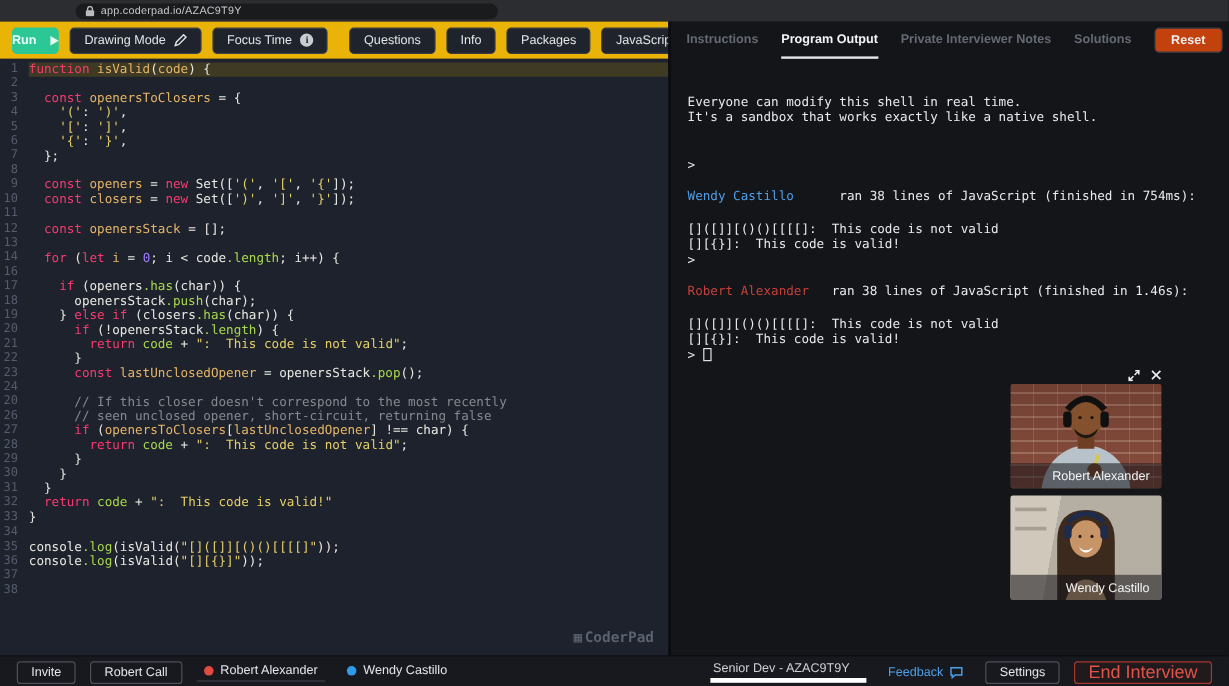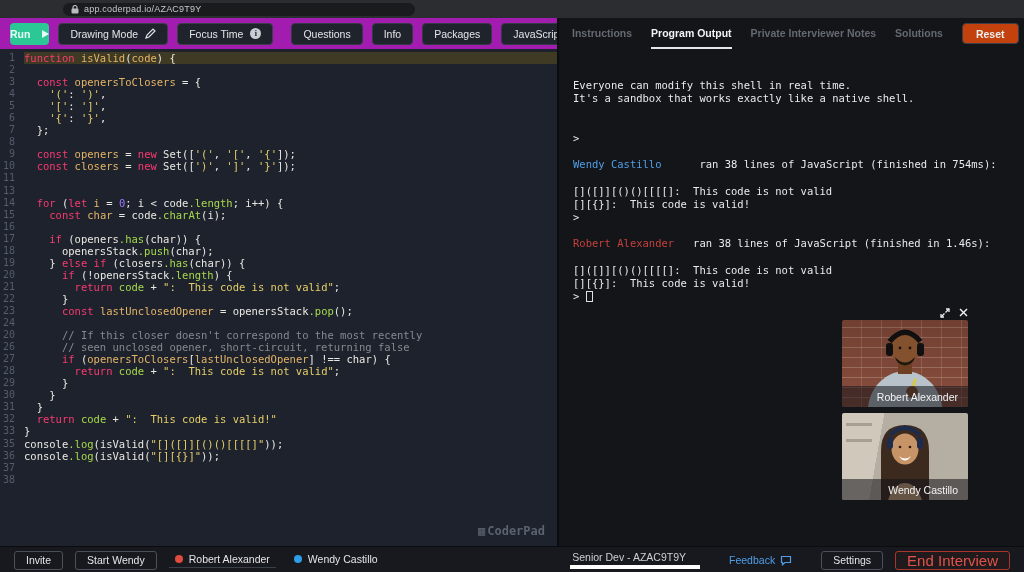--- a/index.html
+++ b/index.html
@@ -5,21 +5,21 @@
   * { margin:0; padding:0; box-sizing:border-box; }
   html,body { width:1024px; height:572px; overflow:hidden; background:#131519;
     font-family:"Liberation Sans", sans-serif; }
   .browser-bar { height:18px; background:#2c2d30; display:flex; align-items:center; }
   .address-pill { margin-left:63px; width:352px; height:13px; background:#1a1b1d;
     border-radius:7px; display:flex; align-items:center; padding:0 8px; gap:5px; }
   .url-text { font-size:9px; color:#c6c8cb; letter-spacing:.2px; white-space:nowrap; }
   .app { display:flex; height:528px; }
   
   .left-panel { width:557px; display:flex; flex-direction:column; background:#1e222c; }
-  .left-toolbar { height:31px; background:#a21caf; display:flex; align-items:center;
+  .left-toolbar { height:31px; background:#eab308; display:flex; align-items:center;
     padding:0 10px; gap:9px; flex:none; }
   .btn-run { background:#2bc795; color:#eafff6; border:none; border-radius:4px; height:22px;
     width:72px; display:flex; align-items:center; justify-content:center; gap:12px;
     font-size:10.5px; font-weight:bold; cursor:pointer; }
   .play-tri { width:0; height:0; border-left:7px solid rgba(240,255,248,.95);
     border-top:4.5px solid transparent; border-bottom:4.5px solid transparent; }
   .pill { background:#1f232b; border:1px solid #3a3f49; border-radius:4px; height:22px;
     padding:0 11px; font-size:10.5px; color:#e3e5e8; display:flex; align-items:center;
     gap:7px; white-space:nowrap; cursor:pointer; }
   .pill.flat { border-color:#343945; }
@@ -79,21 +79,21 @@
     align-items:center; padding:0 14px; gap:12px; font-size:10.5px; }
   .bb-btn { border:1px solid #4a4f59; border-radius:3px; height:19px; padding:0 11px;
     color:#e3e5e8; background:transparent; display:flex; align-items:center; font-size:10.5px;
     cursor:pointer; white-space:nowrap; }
   .participant { display:flex; align-items:center; gap:6px; color:#e3e5e8; padding:0 6px 2px 6px; }
   .participant.typing { border-bottom:1px solid #3a404a; }
   .p-dot { width:8px; height:8px; border-radius:50%; flex:none; }
   .session-name { margin-left:auto; color:#ccd0d4; border-bottom:4px solid #ffffff;
     padding:0 14px 2px 2px; white-space:nowrap; }
   .feedback-link { color:#4f9fe8; display:flex; align-items:center; gap:5px; cursor:pointer;
-    margin:0 17px; white-space:nowrap; }
+    margin:0 6px; white-space:nowrap; }
   .end-btn { border:1px solid #a8362e; border-radius:3px; height:19px; padding:0 11px;
     color:#e0534a; background:rgba(160,40,35,.07); display:flex; align-items:center;
     font-size:15px; cursor:pointer; white-space:nowrap; }
 </style>
 </head>
 <body>
 
 <div class="browser-bar">
   <div class="address-pill">
     <svg width="8" height="9" viewBox="0 0 8 9">
@@ -144,41 +144,42 @@
           <div class="code-line"><span class="gutter-num">2</span><span class="line-text"></span></div>
           <div class="code-line"><span class="gutter-num">3</span><span class="line-text"><span class="tok-pl">  </span><span class="tok-kw">const</span><span class="tok-pl"> </span><span class="tok-vr">openersToClosers</span><span class="tok-pl"> = {</span></span></div>
           <div class="code-line"><span class="gutter-num">4</span><span class="line-text"><span class="tok-pl">    </span><span class="tok-st">'('</span><span class="tok-pl">: </span><span class="tok-st">')'</span><span class="tok-pl">,</span></span></div>
           <div class="code-line"><span class="gutter-num">5</span><span class="line-text"><span class="tok-pl">    </span><span class="tok-st">'['</span><span class="tok-pl">: </span><span class="tok-st">']'</span><span class="tok-pl">,</span></span></div>
           <div class="code-line"><span class="gutter-num">6</span><span class="line-text"><span class="tok-pl">    </span><span class="tok-st">'{'</span><span class="tok-pl">: </span><span class="tok-st">'}'</span><span class="tok-pl">,</span></span></div>
           <div class="code-line"><span class="gutter-num">7</span><span class="line-text"><span class="tok-pl">  };</span></span></div>
           <div class="code-line"><span class="gutter-num">8</span><span class="line-text"></span></div>
           <div class="code-line"><span class="gutter-num">9</span><span class="line-text"><span class="tok-pl">  </span><span class="tok-kw">const</span><span class="tok-pl"> </span><span class="tok-vr">openers</span><span class="tok-pl"> = </span><span class="tok-kw">new</span><span class="tok-pl"> Set([</span><span class="tok-st">'('</span><span class="tok-pl">, </span><span class="tok-st">'['</span><span class="tok-pl">, </span><span class="tok-st">'{'</span><span class="tok-pl">]);</span></span></div>
           <div class="code-line"><span class="gutter-num">10</span><span class="line-text"><span class="tok-pl">  </span><span class="tok-kw">const</span><span class="tok-pl"> </span><span class="tok-vr">closers</span><span class="tok-pl"> = </span><span class="tok-kw">new</span><span class="tok-pl"> Set([</span><span class="tok-st">')'</span><span class="tok-pl">, </span><span class="tok-st">']'</span><span class="tok-pl">, </span><span class="tok-st">'}'</span><span class="tok-pl">]);</span></span></div>
           <div class="code-line"><span class="gutter-num">11</span><span class="line-text"></span></div>
+          <div class="code-line"><span class="gutter-num">12</span><span class="line-text"><span class="tok-pl">  </span><span class="tok-kw">const</span><span class="tok-pl"> </span><span class="tok-vr">openersStack</span><span class="tok-pl"> = [];</span></span></div>
           <div class="code-line"><span class="gutter-num">13</span><span class="line-text"></span></div>
           <div class="code-line"><span class="gutter-num">14</span><span class="line-text"><span class="tok-pl">  </span><span class="tok-kw">for</span><span class="tok-pl"> (</span><span class="tok-kw">let</span><span class="tok-pl"> </span><span class="tok-vr">i</span><span class="tok-pl"> = </span><span class="tok-nm">0</span><span class="tok-pl">; i &lt; code</span><span class="tok-mt">.length</span><span class="tok-pl">; i++) {</span></span></div>
-          <div class="code-line"><span class="gutter-num">15</span><span class="line-text"><span class="tok-pl">    </span><span class="tok-kw">const</span><span class="tok-pl"> </span><span class="tok-vr">char</span><span class="tok-pl"> = code</span><span class="tok-mt">.charAt</span><span class="tok-pl">(i);</span></span></div>
           <div class="code-line"><span class="gutter-num">16</span><span class="line-text"></span></div>
           <div class="code-line"><span class="gutter-num">17</span><span class="line-text"><span class="tok-pl">    </span><span class="tok-kw">if</span><span class="tok-pl"> (openers</span><span class="tok-mt">.has</span><span class="tok-pl">(char)) {</span></span></div>
           <div class="code-line"><span class="gutter-num">18</span><span class="line-text"><span class="tok-pl">      openersStack</span><span class="tok-mt">.push</span><span class="tok-pl">(char);</span></span></div>
           <div class="code-line"><span class="gutter-num">19</span><span class="line-text"><span class="tok-pl">    } </span><span class="tok-kw">else</span><span class="tok-pl"> </span><span class="tok-kw">if</span><span class="tok-pl"> (closers</span><span class="tok-mt">.has</span><span class="tok-pl">(char)) {</span></span></div>
           <div class="code-line"><span class="gutter-num">20</span><span class="line-text"><span class="tok-pl">      </span><span class="tok-kw">if</span><span class="tok-pl"> (!openersStack</span><span class="tok-mt">.length</span><span class="tok-pl">) {</span></span></div>
           <div class="code-line"><span class="gutter-num">21</span><span class="line-text"><span class="tok-pl">        </span><span class="tok-kw">return</span><span class="tok-pl"> </span><span class="tok-mt">code</span><span class="tok-pl"> + </span><span class="tok-st">":  This code is not valid"</span><span class="tok-pl">;</span></span></div>
           <div class="code-line"><span class="gutter-num">22</span><span class="line-text"><span class="tok-pl">      }</span></span></div>
           <div class="code-line"><span class="gutter-num">23</span><span class="line-text"><span class="tok-pl">      </span><span class="tok-kw">const</span><span class="tok-pl"> </span><span class="tok-vr">lastUnclosedOpener</span><span class="tok-pl"> = openersStack</span><span class="tok-mt">.pop</span><span class="tok-pl">();</span></span></div>
           <div class="code-line"><span class="gutter-num">24</span><span class="line-text"></span></div>
           <div class="code-line"><span class="gutter-num">20</span><span class="line-text"><span class="tok-pl">      </span><span class="tok-cm">// If this closer doesn't correspond to the most recently</span></span></div>
           <div class="code-line"><span class="gutter-num">26</span><span class="line-text"><span class="tok-pl">      </span><span class="tok-cm">// seen unclosed opener, short-circuit, returning false</span></span></div>
           <div class="code-line"><span class="gutter-num">27</span><span class="line-text"><span class="tok-pl">      </span><span class="tok-kw">if</span><span class="tok-pl"> (</span><span class="tok-vr">openersToClosers</span><span class="tok-pl">[</span><span class="tok-vr">lastUnclosedOpener</span><span class="tok-pl">] !== char) {</span></span></div>
           <div class="code-line"><span class="gutter-num">28</span><span class="line-text"><span class="tok-pl">        </span><span class="tok-kw">return</span><span class="tok-pl"> </span><span class="tok-mt">code</span><span class="tok-pl"> + </span><span class="tok-st">":  This code is not valid"</span><span class="tok-pl">;</span></span></div>
           <div class="code-line"><span class="gutter-num">29</span><span class="line-text"><span class="tok-pl">      }</span></span></div>
           <div class="code-line"><span class="gutter-num">30</span><span class="line-text"><span class="tok-pl">    }</span></span></div>
           <div class="code-line"><span class="gutter-num">31</span><span class="line-text"><span class="tok-pl">  }</span></span></div>
           <div class="code-line"><span class="gutter-num">32</span><span class="line-text"><span class="tok-pl">  </span><span class="tok-kw">return</span><span class="tok-pl"> </span><span class="tok-mt">code</span><span class="tok-pl"> + </span><span class="tok-st">":  This code is valid!"</span></span></div>
           <div class="code-line"><span class="gutter-num">33</span><span class="line-text"><span class="tok-pl">}</span></span></div>
+          <div class="code-line"><span class="gutter-num">34</span><span class="line-text"></span></div>
           <div class="code-line"><span class="gutter-num">35</span><span class="line-text"><span class="tok-pl">console</span><span class="tok-mt">.log</span><span class="tok-pl">(isValid(</span><span class="tok-st">"[]([]][()()[[[[]"</span><span class="tok-pl">));</span></span></div>
           <div class="code-line"><span class="gutter-num">36</span><span class="line-text"><span class="tok-pl">console</span><span class="tok-mt">.log</span><span class="tok-pl">(isValid(</span><span class="tok-st">"[][{}]"</span><span class="tok-pl">));</span></span></div>
           <div class="code-line"><span class="gutter-num">37</span><span class="line-text"></span></div>
           <div class="code-line"><span class="gutter-num">38</span><span class="line-text"></span></div>
         </div>
       <div class="watermark">
         <span>▦</span>
           <span>CoderPad</span>
       </div>
     </div>
@@ -245,21 +246,21 @@
       <circle cx="68" cy="34" r="1.3" fill="#2a1a10"></circle>
       <path d="M57 43 Q63 48 69 43 Q63 52 57 43 Z" fill="#fff"></path>
       <path d="M46 87 Q52 70 63 70 Q74 70 80 87 Z" fill="#caa27a"></path>
     </svg>
     <div class="name-strip">Wendy Castillo</div>
   </div>
 </div>
 
 <div class="bottom-bar">
   <button class="bb-btn">Invite</button>
-  <button class="bb-btn">Start Wendy</button>
+  <button class="bb-btn">Robert Call</button>
   <div class="participant typing">
     <span class="p-dot" style="background: rgb(223, 75, 63);"></span>
     <span>Robert Alexander</span>
   </div>
   <div class="participant">
     <span class="p-dot" style="background: rgb(47, 156, 233);"></span>
     <span>Wendy Castillo</span>
   </div>
   <div class="session-name">Senior Dev - AZAC9T9Y</div>
   <div class="feedback-link">

